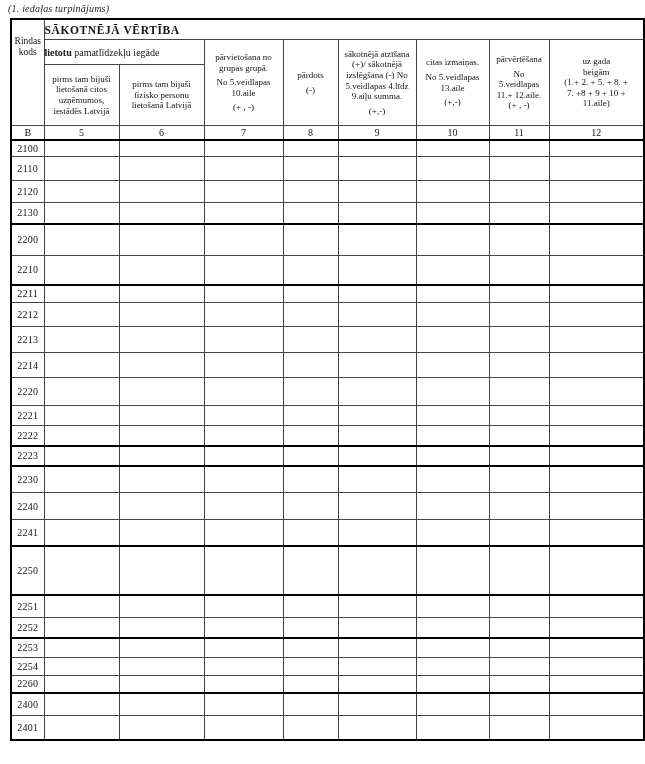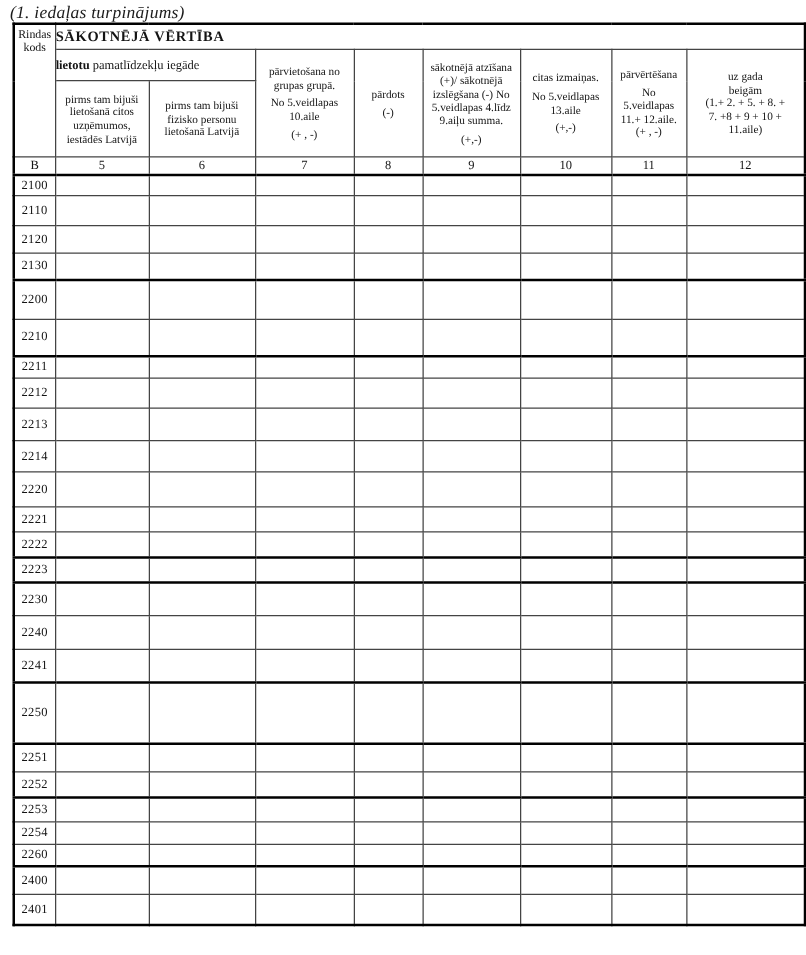--- a/index.html
+++ b/index.html
@@ -6,40 +6,40 @@
   body{
     width:645px;height:764px;
     font-family:"Liberation Serif", serif;
     color:#141414;
     position:relative;
     -webkit-font-smoothing:antialiased;
   }
   .page{position:absolute;left:0;top:0;width:645px;height:764px;background:#fff;}
   .note{
     position:absolute;left:8px;top:3px;
-    font-style:italic;font-size:14px;color:#1b1b1b;
+    font-style:italic;font-size:10px;color:#1b1b1b;
     letter-spacing:0.2px;
   }
   table.form{
     position:absolute;left:10px;top:18px;
     width:633px;
     border-collapse:collapse;
     table-layout:fixed;
     border:2px solid #000;
   }
   th,td{
     border:1px solid #444;
     padding:0;
     font-weight:normal;
     overflow:hidden;
   }
   
   th.corner{
     vertical-align:top;text-align:center;
-    font-size:9.5px;line-height:1.15;padding-top:3px;
+    font-size:9.5px;line-height:1.15;padding-top:16px;
   }
   th.main{
     height:19px;text-align:left;vertical-align:middle;
     font-weight:bold;font-size:11.5px;letter-spacing:0.6px;
   }
   tr.r-group{height:25px;}
   th.group{
     text-align:left;vertical-align:middle;font-size:10px;
   }
   th.hcell{

